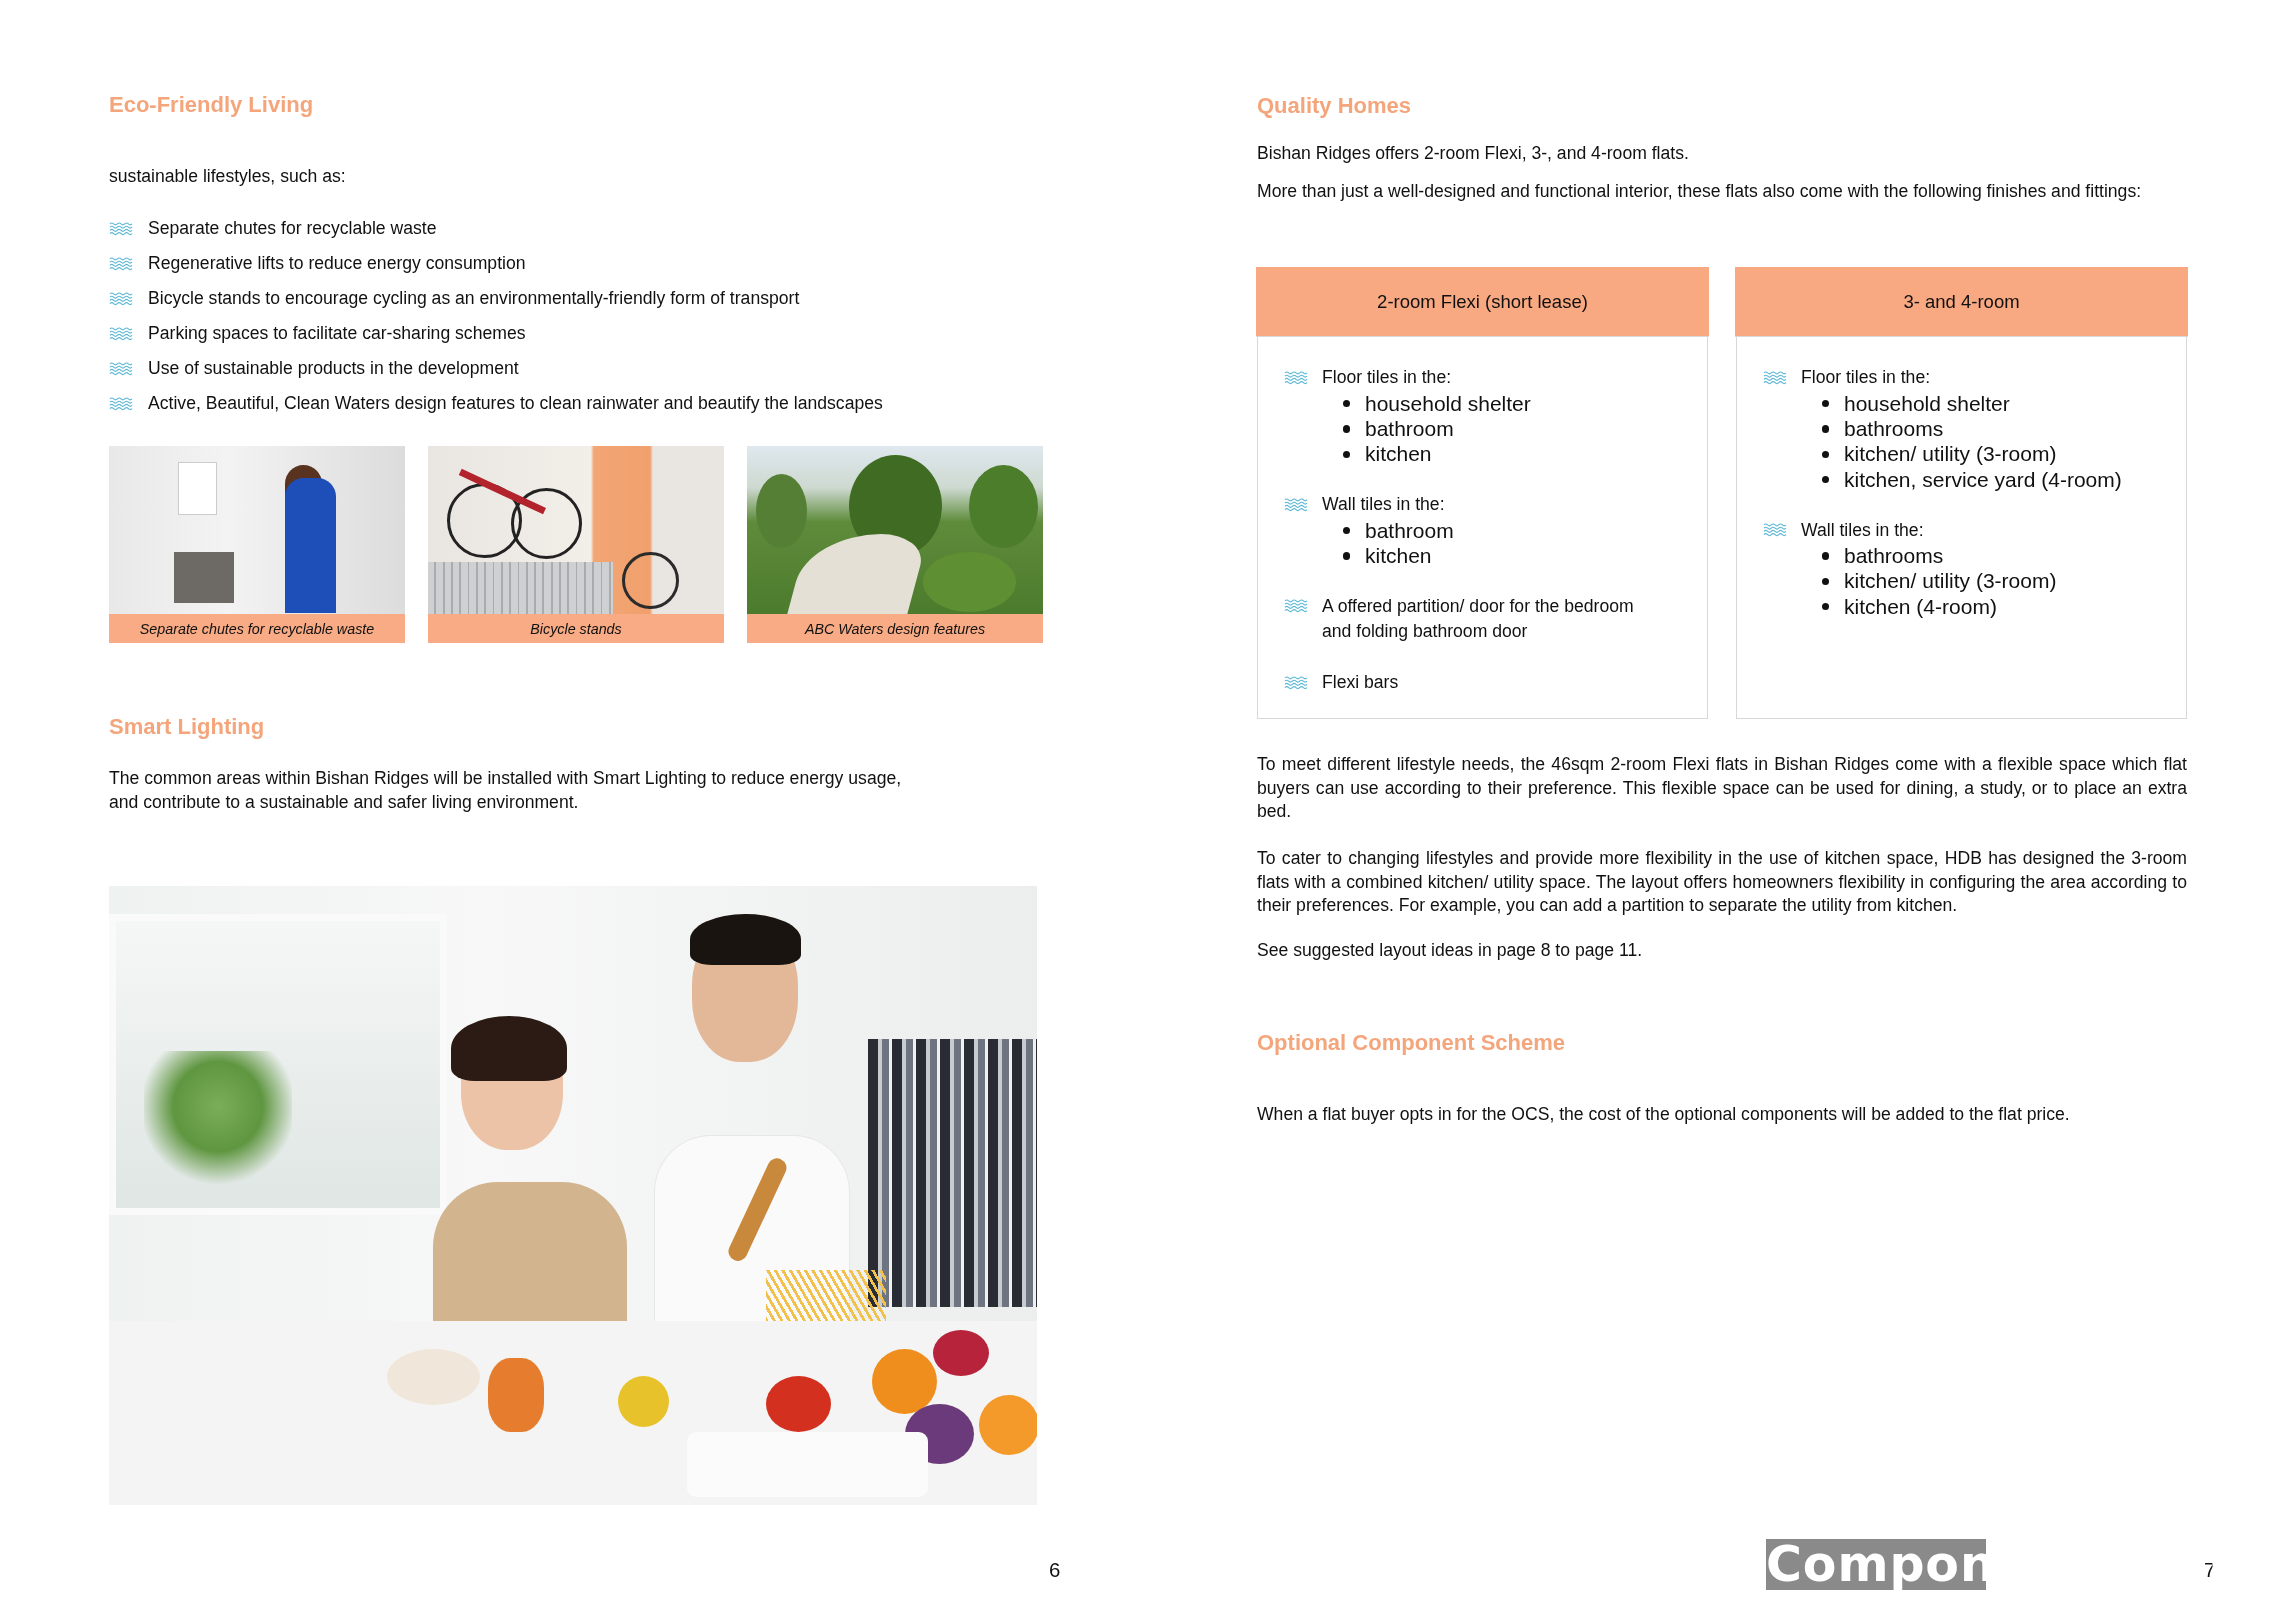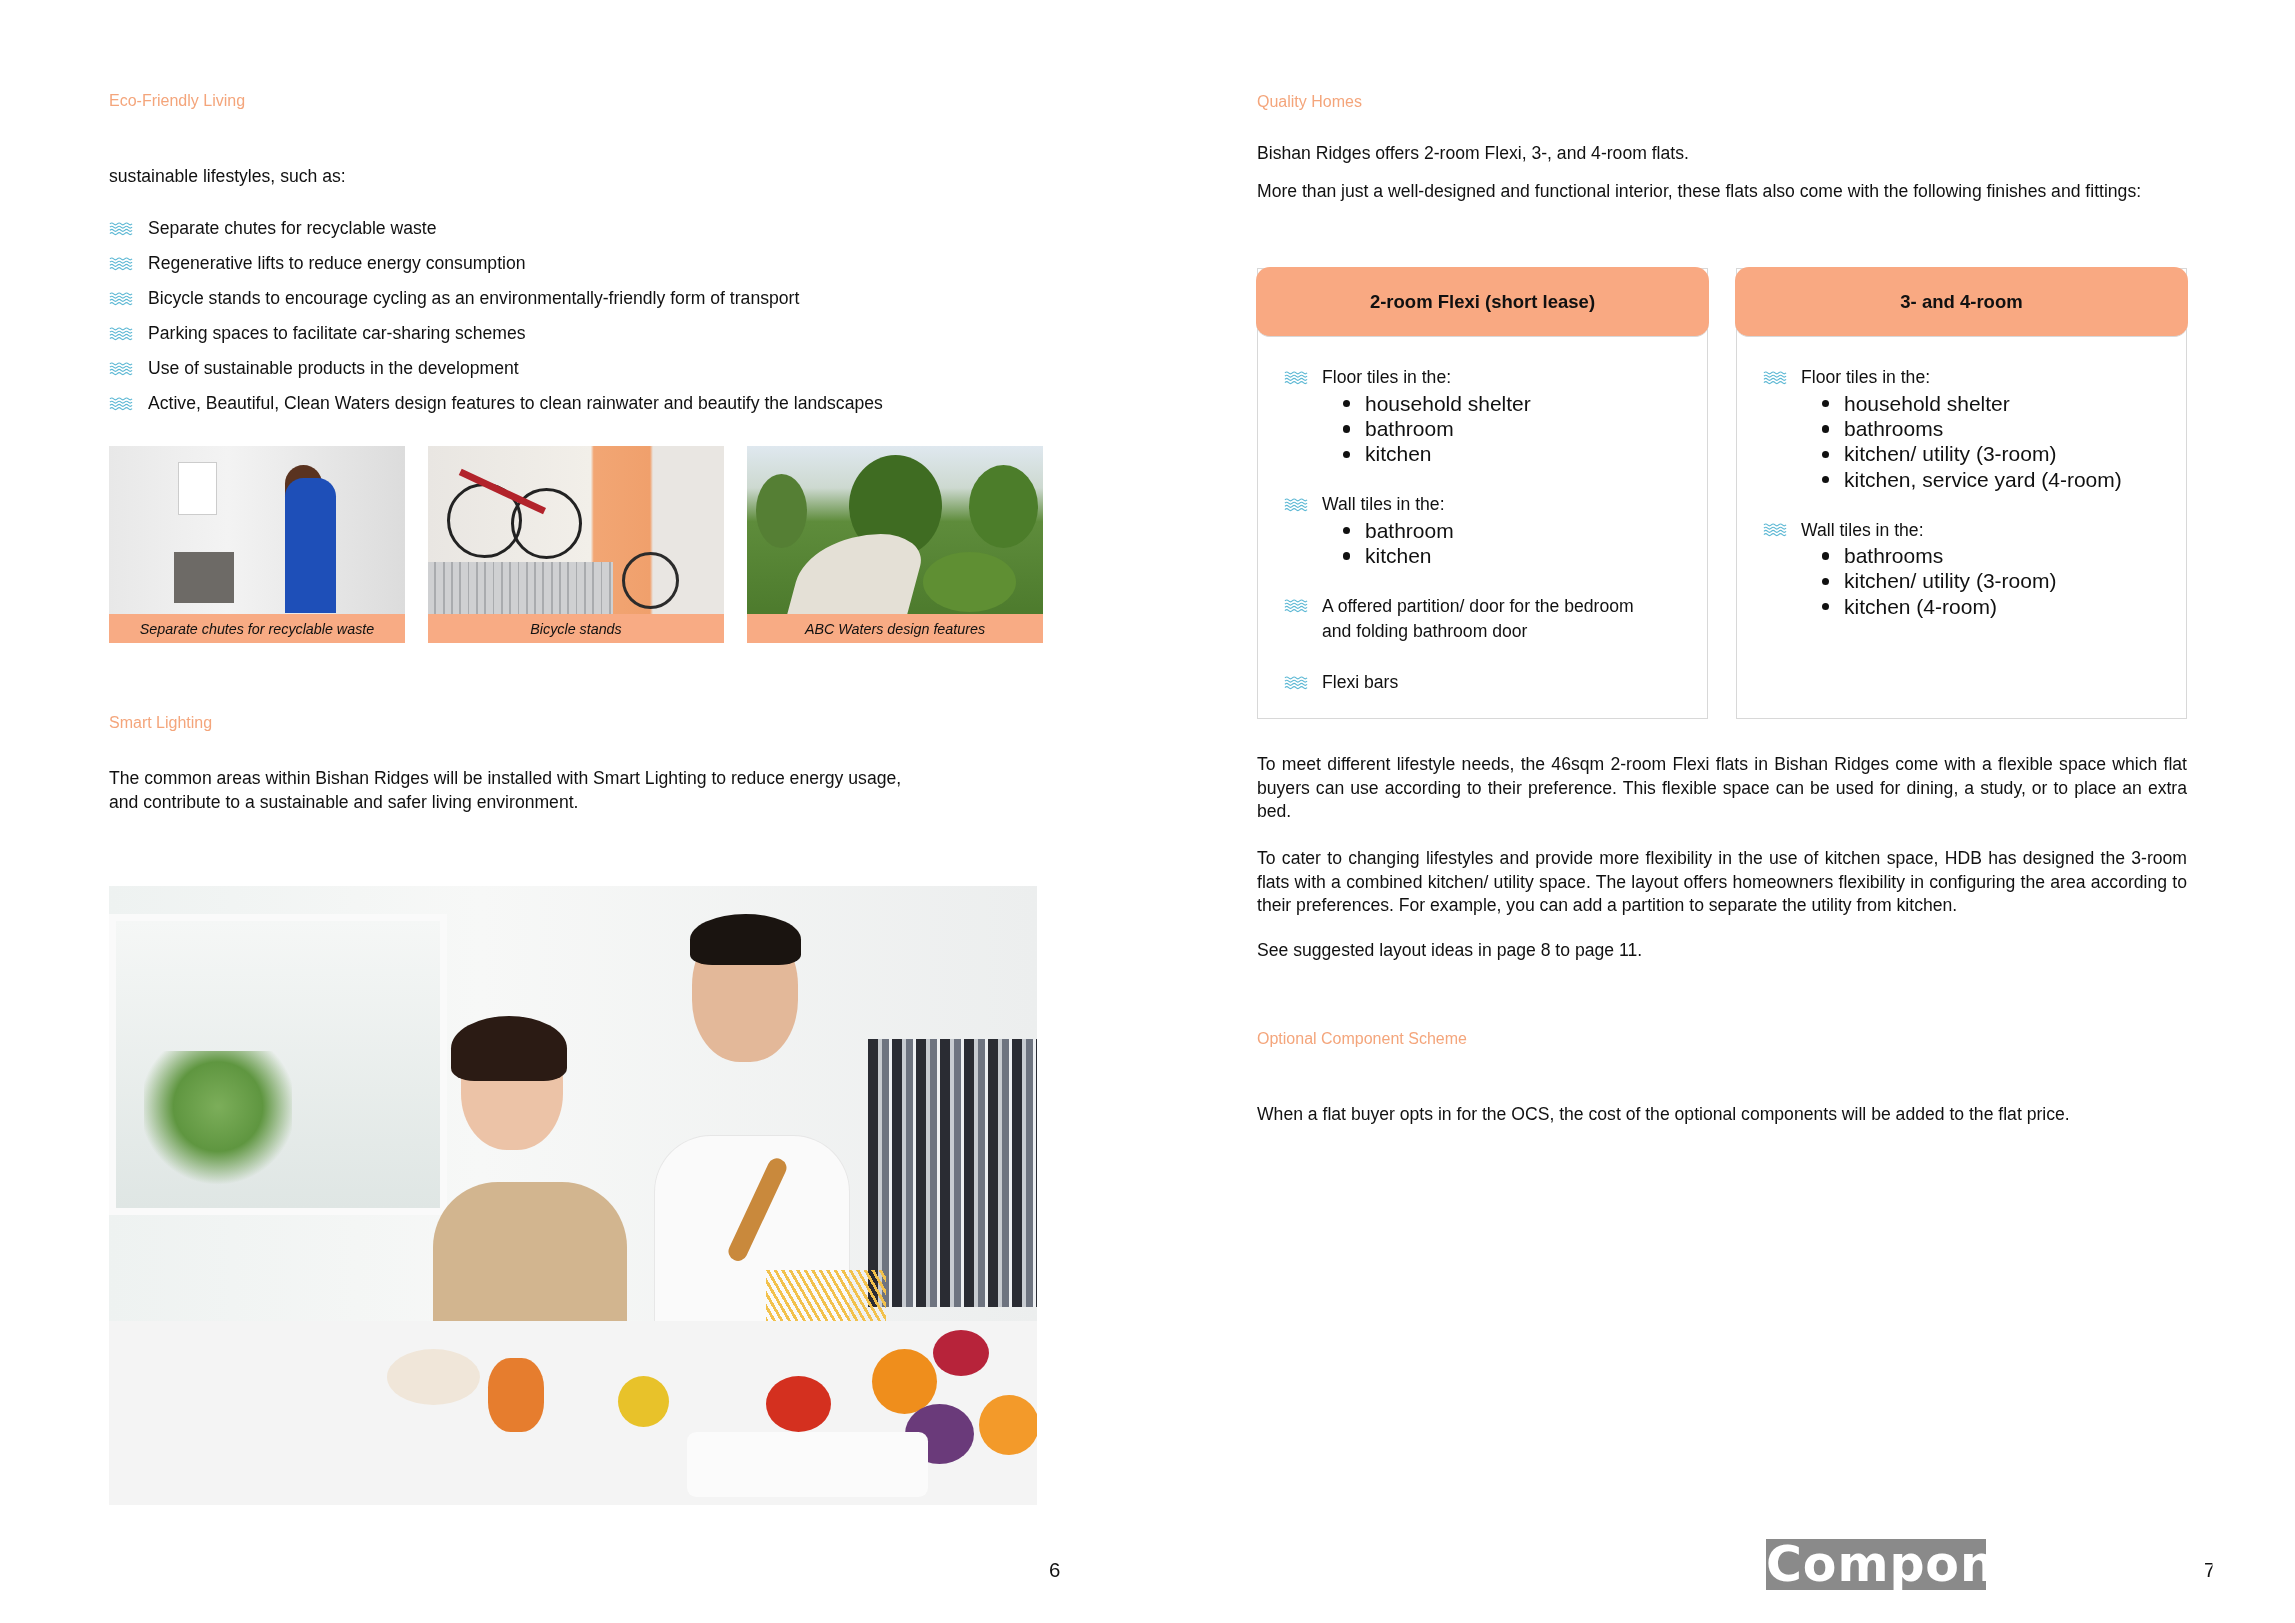--- a/index.html
+++ b/index.html
@@ -3,21 +3,21 @@
 <meta charset="utf-8">
 <style>
   html, body { margin: 0; padding: 0; }
   body {
     width: 2295px; height: 1623px; position: relative; overflow: hidden;
     background: #ffffff; font-family: "Liberation Sans", sans-serif; color: #111;
   }
   .page { position: absolute; top: 0; height: 1623px; }
   .page.left { left: 0; width: 1148px; }
   .page.right { left: 1148px; width: 1148px; }
-  .h2 { position: absolute; color: #f4a57b; font-weight: normal; font-size: 16px; margin: 0; }
+  .h2 { position: absolute; color: #f4a57b; font-weight: bold; font-size: 22px; margin: 0; }
   .para { position: absolute; font-size: 17.6px; line-height: 23.6px; margin: 0; }
   .justify { text-align: justify; }
   .bullets { position: absolute; list-style: none; margin: 0; padding: 0; font-size: 17.6px; }
   .bullets li { display: flex; align-items: center; height: 35px; }
   .wave { display: inline-block; width: 24px; height: 14px; margin-right: 15px; flex: none; }
   .photos { position: absolute; display: flex; gap: 23px; }
   .photo { width: 296px; height: 197px; position: relative; overflow: hidden; }
   .photo .img { position: absolute; left: 0; top: 0; width: 296px; height: 168px; }
   .photo .caption { position: absolute; left: 0; bottom: 0; width: 296px; height: 29px; background: #f8ab84;
     display: flex; align-items: center; justify-content: center; font-style: italic; font-size: 14.3px; }
@@ -45,21 +45,21 @@
   .kitchen .man-hair { position: absolute; left: 581px; top: 28px; width: 111px; height: 51px; background: #1a1410; border-radius: 50% 50% 20% 20%; }
   .kitchen .woman-body { position: absolute; left: 324px; top: 296px; width: 194px; height: 241px; background: #d2b58f; border-radius: 65px 65px 0 0; }
   .kitchen .woman-head { position: absolute; left: 352px; top: 139px; width: 102px; height: 125px; background: #ecc3a7; border-radius: 45%; }
   .kitchen .woman-hair { position: absolute; left: 342px; top: 130px; width: 116px; height: 65px; background: #2b1b14; border-radius: 50% 50% 20% 20%; }
   .kitchen .veg { position: absolute; border-radius: 50%; }
   .kitchen .pasta { position: absolute; left: 657px; top: 384px; width: 120px; height: 65px; background: repeating-linear-gradient(60deg, #f2c14c 0 2.8px, transparent 2.8px 6.5px); }
   .kitchen .spatula { position: absolute; left: 639px; top: 268px; width: 18.5px; height: 111px; background: #c9893c; border-radius: 9.3px; transform: rotate(25deg); }
   .tables { position: absolute; left: 109px; top: 268px; display: flex; gap: 28px; }
   .tcard { width: 451px; height: 451px; border: 1.9px solid #d8d8d8; box-sizing: border-box; position: relative; background: #fff; }
   .tcard .thead { height: 70px; background: #f9a982; display: flex; align-items: center; justify-content: center;
-    font-weight: bold; font-size: 18.5px; border-bottom: 1.9px solid #d8d8d8; box-sizing: border-box; margin: -1.9px -1.9px 0 -1.9px; border-radius: 14px; }
+    font-weight: normal; font-size: 18.5px; border-bottom: 1.9px solid #d8d8d8; box-sizing: border-box; margin: -1.9px -1.9px 0 -1.9px; }
   .tcard .tbody { padding: 28px 0 0 26px; }
   .titem { display: flex; align-items: flex-start; font-size: 17.6px; line-height: 25.4px; }
   .titem .wave { margin-top: 5.6px; margin-right: 14px; }
   .sublist { list-style: none; margin: 0 0 0 0; padding: 0 0 0 81px; font-size: 21px; }
   .sublist li { line-height: 25.4px; position: relative; }
   .sublist li::before { content: ""; position: absolute; left: -22px; top: 9.3px; width: 7.4px; height: 7.4px; border-radius: 50%; background: #111; }
   .gap { height: 25.4px; }
   .pagenum { position: absolute; font-size: 20.4px; }
   .watermark { position: absolute; left: 1766px; top: 1539px; width: 220px; height: 51px; background: #8a8a8a; color: #fff;
     font-family: "DejaVu Sans", sans-serif; font-weight: bold; font-size: 49px; line-height: 51px; text-align: center; letter-spacing: 0.9px; }

